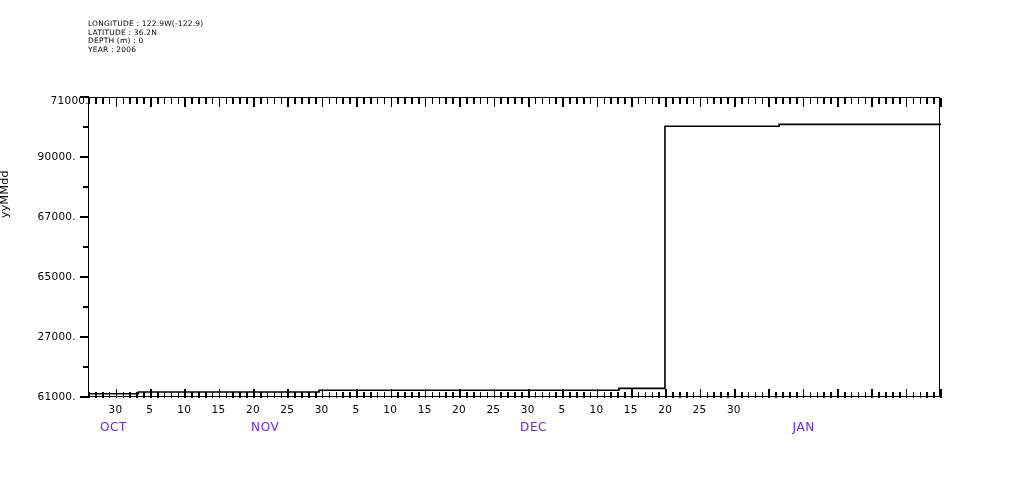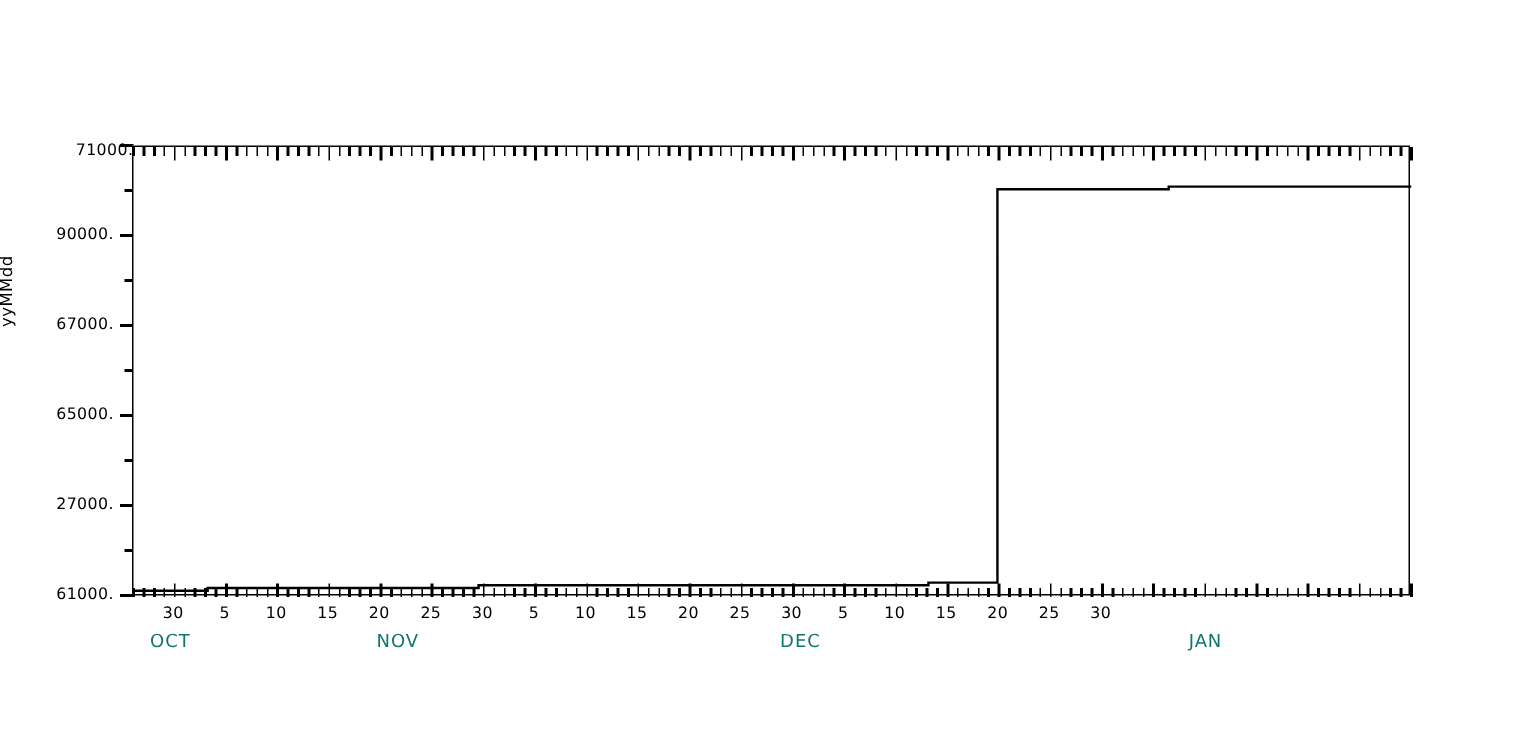--- a/index.html
+++ b/index.html
@@ -50,21 +50,21 @@
   }
   .xtick-label{
     position:absolute;
     font-family:"DejaVu Sans",sans-serif;
     font-size:10.5px;color:#000;
     text-align:center;white-space:nowrap;letter-spacing:0.3px;
   }
   .month-label{
     position:absolute;
     font-family:"DejaVu Sans",sans-serif;
-    font-size:12px;color:#0f766e;
+    font-size:12px;color:#6d28d9;
     text-align:center;white-space:nowrap;letter-spacing:0.6px;
   }
   .axis-title-y{
     position:absolute;left:-2px;top:218px;
     width:90px;
     font-family:"DejaVu Sans",sans-serif;
     font-size:11px;color:#000;
     transform:rotate(-90deg);transform-origin:left top;
     white-space:nowrap;letter-spacing:0.3px;
   }
@@ -74,20 +74,26 @@
     font-family:"DejaVu Serif",serif;
     font-size:23px;color:#000;white-space:nowrap;
     letter-spacing:0.4px;
   }
 </style>
 </head>
 <body>
 
 <div id="stage">
 
+  <div class="meta">
+    <div>LONGITUDE : 122.9W(-122.9)</div>
+    <div>LATITUDE : 36.2N</div>
+    <div>DEPTH (m) : 0</div>
+    <div>YEAR : 2006</div>
+  </div>
 
 
   <div class="axis-title-y">yyMMdd</div>
 
   <div id="yticks">
       <div class="ylabel-text" style="left: 0px; width: 76px; top: 390px;">61000.</div>
       <div class="ytick" style="left: 80px; top: 396.2px; width: 9px;"></div>
       <div class="ylabel-text" style="left: 0px; width: 76px; top: 330px;">27000.</div>
       <div class="ytick" style="left: 80px; top: 336.2px; width: 9px;"></div>
       <div class="ylabel-text" style="left: 0px; width: 76px; top: 270px;">65000.</div>

